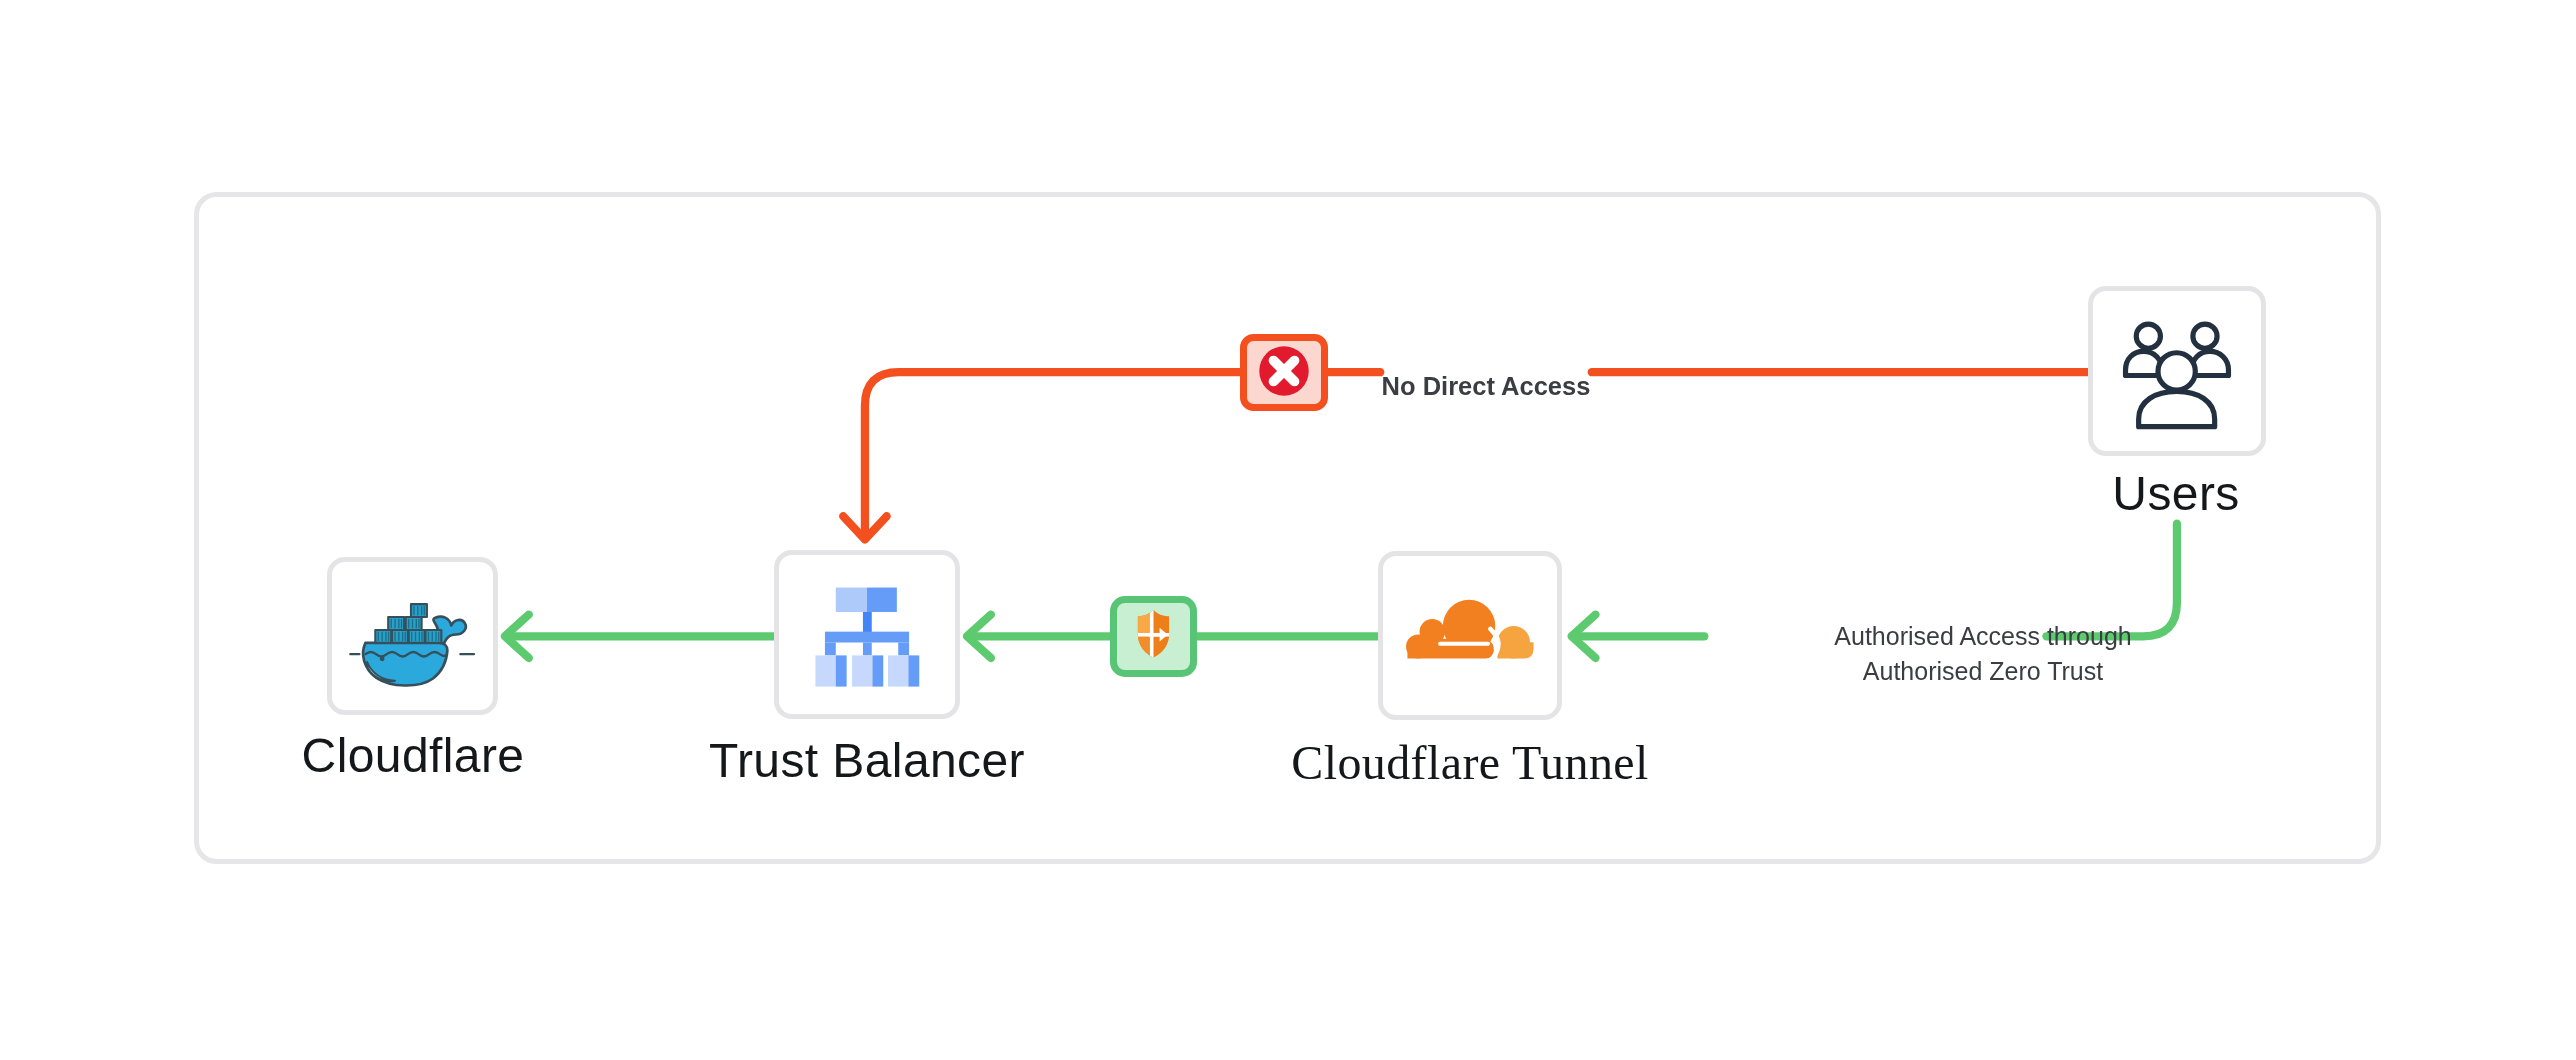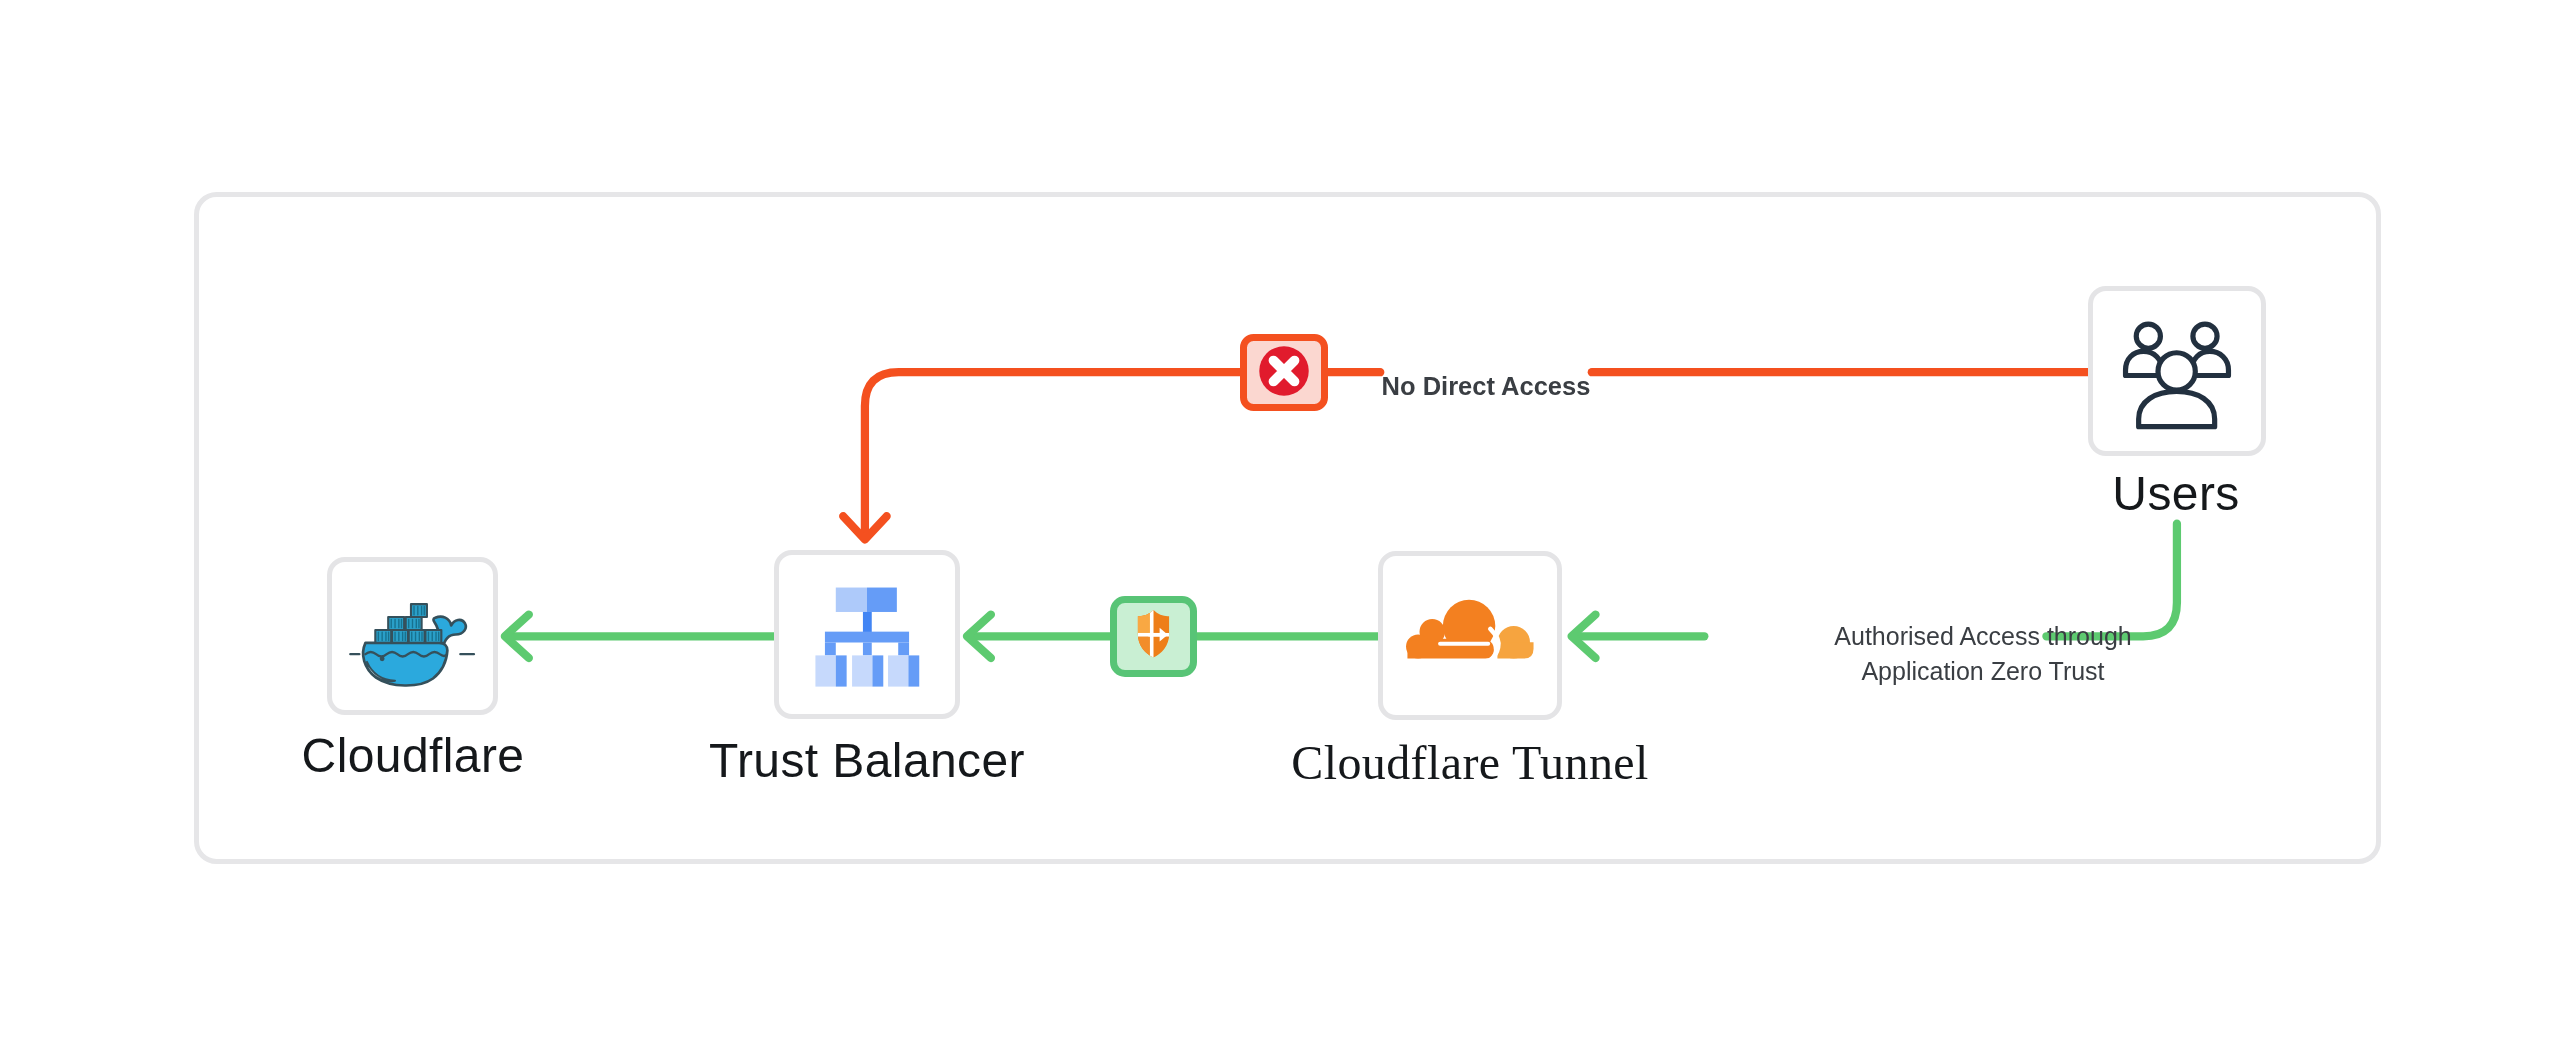--- a/index.html
+++ b/index.html
@@ -210,17 +210,17 @@
           <polygon points="62,41 78,54.5 62,68" fill="#ffffff"></polygon>
         </g>
       </svg>
     </span>
   </div>
 
   <div class="edge-label edge-label-red">No Direct Access</div>
 
   <div class="edge-label edge-label-green">
     <div>Authorised Access through</div>
-    <div>Application Zero Trust</div>
+    <div>Authorised Zero Trust</div>
   </div>
 
 </div>
 
 
 </body></html>

